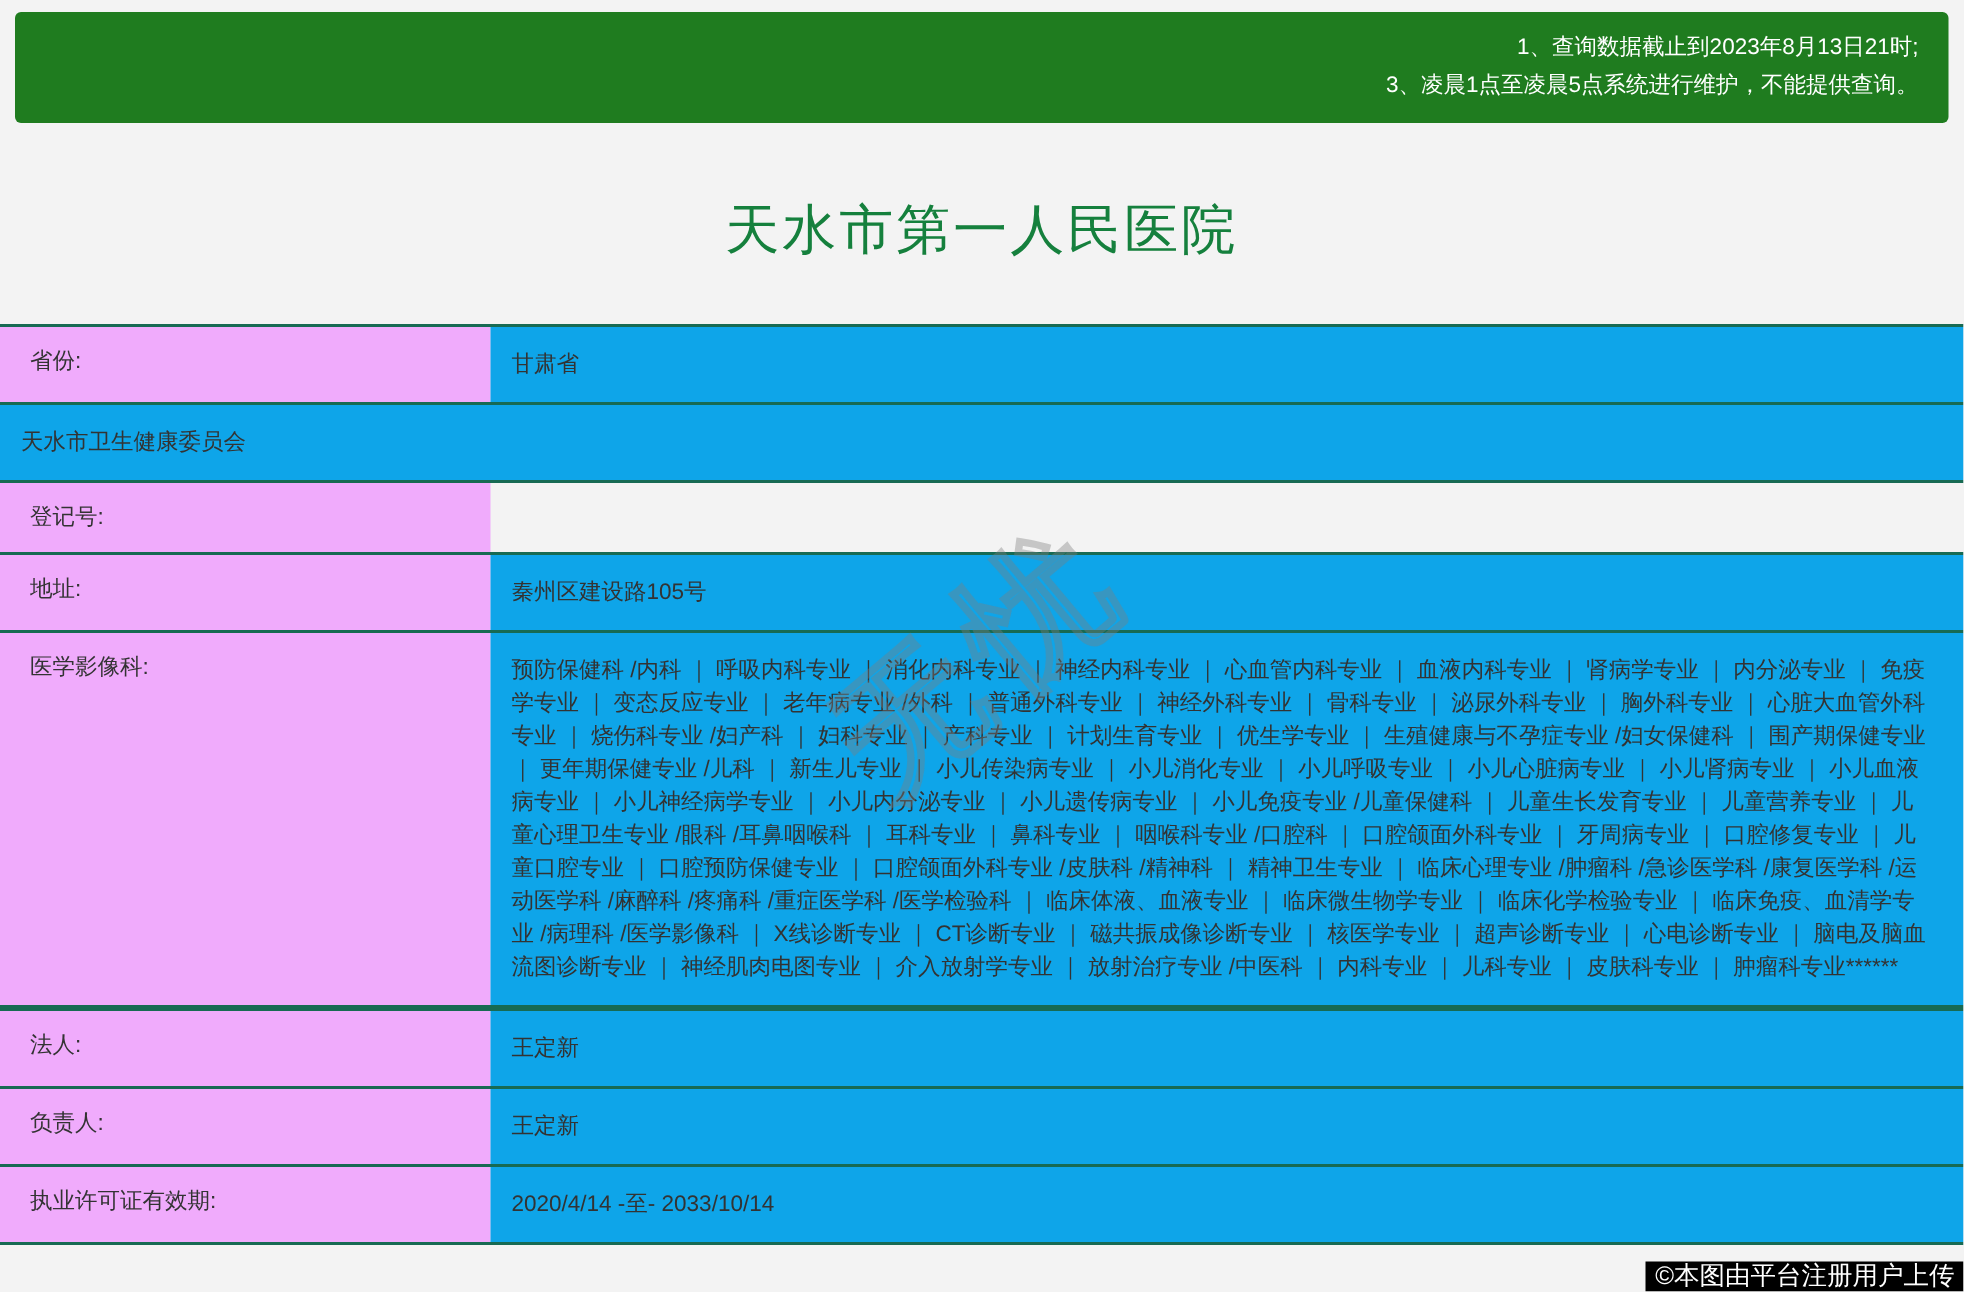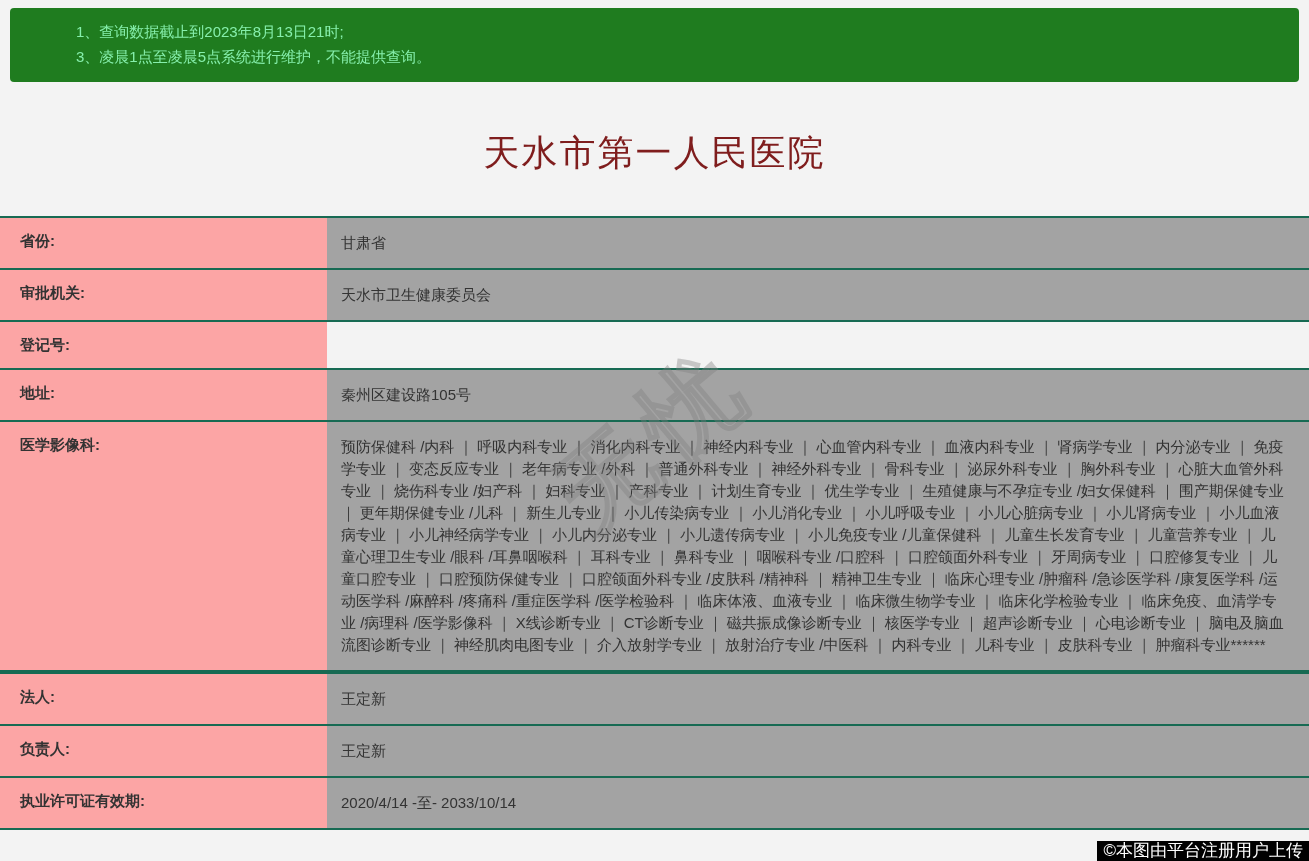--- a/index.html
+++ b/index.html
@@ -9,56 +9,57 @@
     background:#f3f3f3;
     position:relative;
     color:#333;
   }
   
   .notice {
     margin:8px 10px 0 10px;
     background:#1f7c1f;
     border-radius:4px;
     padding:11px 20px 13px 66px;
-    color:#86efac;
+    color:#ffffff;
     font-size:15px;
     line-height:25px;
+    text-align:right;
   }
   
   .page-title {
     margin-top:47px;
     text-align:center;
     font-size:36px;
     font-weight:400;
-    color:#7f1d1d;
+    color:#15803d;
     letter-spacing:2px;
     font-family:Liberation Mono, monospace;
   }
   
   .details {
     margin-top:38px;
     width:1309px;
     border-top:2px solid #176a53;
   }
   .row {
     display:flex;
     border-bottom:2px solid #176a53;
   }
   .row .label {
     width:327px;
     flex:0 0 327px;
-    background:#fca5a5;
-    font-weight:bold;
+    background:#f0abfc;
+    font-weight:normal;
     font-size:15px;
     padding:14px 10px 14px 20px;
     line-height:18px;
   }
   .row .value {
     flex:1;
-    background:#a3a3a3;
+    background:#0ea5e9;
     font-size:15px;
     padding:14px 22px 14px 14px;
     line-height:22px;
     word-break:break-all;
   }
   
   .watermark {
     position:absolute;
     left:455px;
     top:300px;
@@ -101,21 +102,20 @@
 <h1 class="page-title">天水市第一人民医院</h1>
 
 <div class="details">
 
   <div class="row">
     <div class="label">省份:</div>
     <div class="value">甘肃省</div>
   </div>
 
   <div class="row">
-    <div class="label">审批机关:</div>
     <div class="value">天水市卫生健康委员会</div>
   </div>
 
   <div class="row">
     <div class="label">登记号:</div>
   </div>
 
   <div class="row">
     <div class="label">地址:</div>
     <div class="value">秦州区建设路105号</div>

